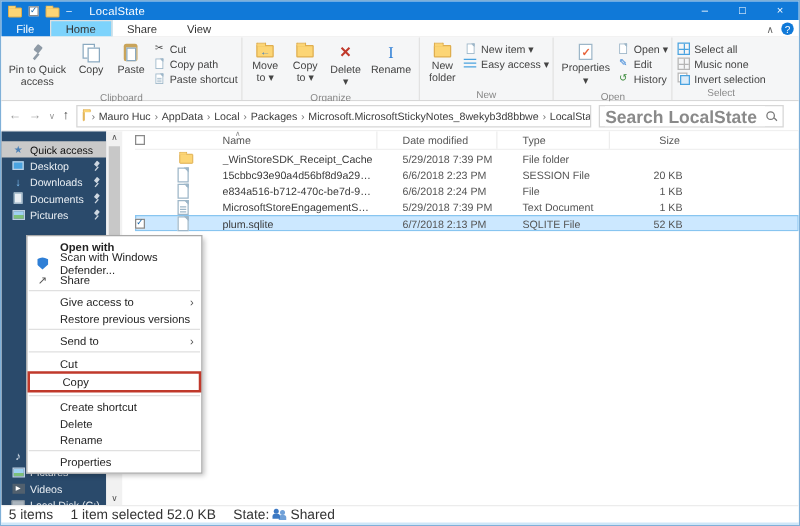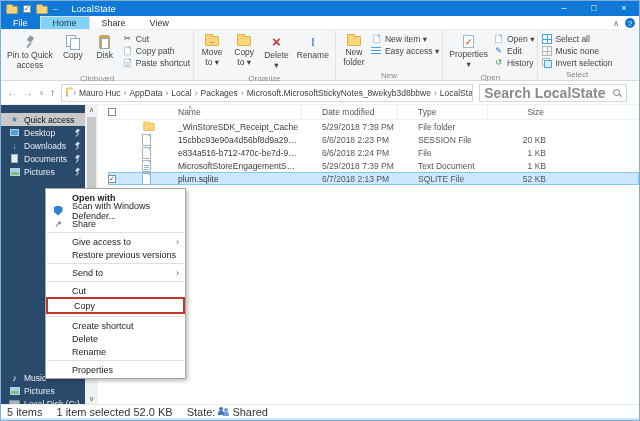--- a/index.html
+++ b/index.html
@@ -107,21 +107,21 @@
   .fhead .hcell{padding-right:6px;border-right:1px solid #ededed;height:100%;display:flex;align-items:center;}
   .sortmark{position:absolute;left:80px;top:-2px;font-size:6px;color:#888;}
   .cb{width:8px;height:8px;border:1px solid #8a8a8a;background:#fff;display:flex;align-items:center;justify-content:center;font-size:7px;color:#1a66a8;line-height:1;}
   .frow{margin-left:10px;color:#3a3a3a;}
   .frow .size{text-align:right;padding-right:4px;color:#555;}
   .frow .meta{color:#555;}
   .frow.sel{background:#cce8ff;box-shadow:inset 0 0 0 1px #88c5f0;}
   .fname{overflow:hidden;white-space:nowrap;text-overflow:ellipsis;padding-right:4px;}
 
   
-  .ctxmenu{position:absolute;left:44px;top:187px;width:141px;background:#fff;border:1px solid #a8a8a8;box-shadow:2px 2px 4px rgba(0,0,0,.25);padding:2px 0;font-size:9px;color:#222;z-index:50;}
+  .ctxmenu{position:absolute;left:20px;top:187px;width:141px;background:#fff;border:1px solid #a8a8a8;box-shadow:2px 2px 4px rgba(0,0,0,.25);padding:2px 0;font-size:9px;color:#222;z-index:50;}
   .mi{display:flex;align-items:center;height:13px;padding-left:26px;position:relative;}
   .mi .micon{position:absolute;left:6px;width:12px;display:flex;justify-content:center;}
   .mi .arrow{margin-left:auto;padding-right:6px;color:#555;}
   .mi.bold{font-weight:bold;}
   .mi.annotated{border:2px solid #c0392b;height:17px;}
   .msep{height:1px;background:#e0e0e0;margin:2px 1px;}
   .ic-shield{width:9px;height:10px;background:#2f7fd6;clip-path:polygon(50% 0,100% 18%,100% 60%,50% 100%,0 60%,0 18%);}
   .ic-share{color:#555;font-size:9px;}
 
   
@@ -172,21 +172,21 @@
           <span class="pin"></span>
           <span class="bigbtn-label">Pin to Quick
 access</span>
         </div>
         <div class="bigbtn">
           <span class="ic-copy"></span>
           <span class="bigbtn-label">Copy</span>
         </div>
         <div class="bigbtn">
           <span class="ic-paste"></span>
-          <span class="bigbtn-label">Disk</span>
+          <span class="bigbtn-label">Paste</span>
         </div>
         <div class="smallcol">
           <div class="smallbtn">
             <span class="sic">✂</span>
             <span>Cut</span>
           </div>
           <div class="smallbtn">
             <span class="sic">
                 <span class="icfile" style="transform:scale(.7);"></span>
               </span>
@@ -385,20 +385,28 @@
           <span class="lbl">Music</span>
         </div>
         <div class="side-item">
           <span class="sideicon">
               <span class="ic-pic"></span>
             </span>
           <span class="lbl">Pictures</span>
         </div>
         <div class="side-item">
           <span class="sideicon">
+              <span class="ic-vid">
+                <span>▶</span>
+              </span>
+            </span>
+          <span class="lbl">Videos</span>
+        </div>
+        <div class="side-item">
+          <span class="sideicon">
               <span class="ic-disk"></span>
             </span>
           <span class="lbl">Local Disk (C:)</span>
         </div>
       </div>
     </div>
     <div class="side-scroll">
       <span class="sa" style="top:1px;">∧</span>
       <span class="thumb"></span>
       <span class="sa" style="bottom:1px;">∨</span>

